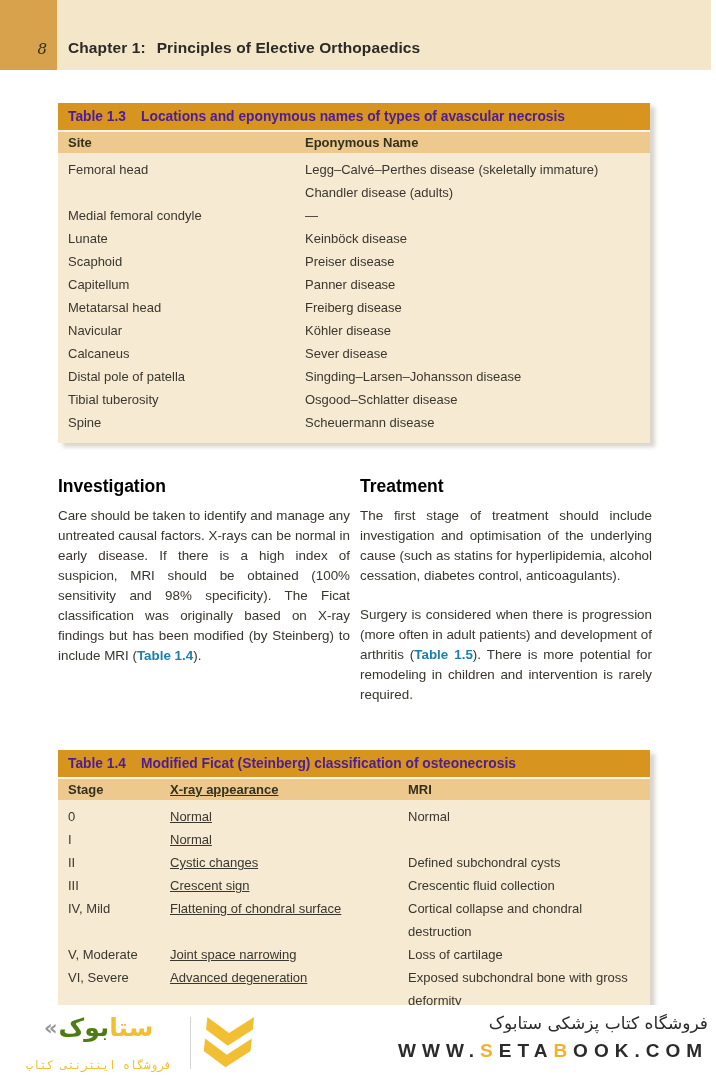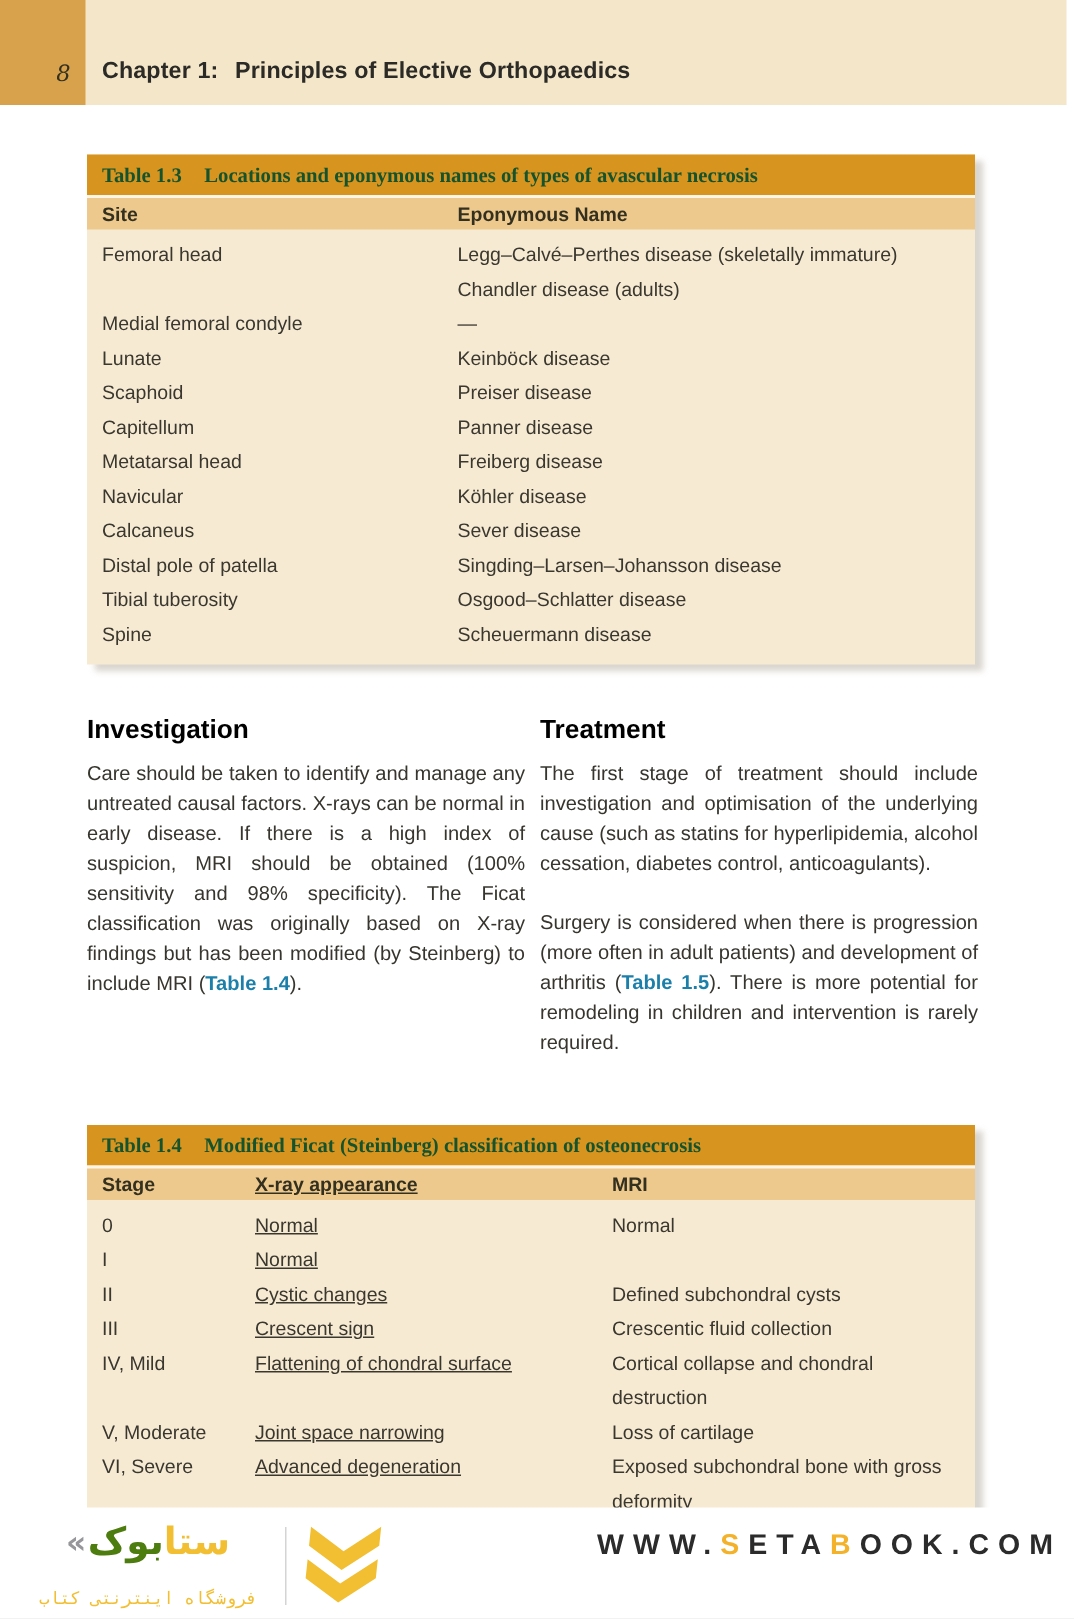--- a/index.html
+++ b/index.html
@@ -16,21 +16,21 @@
   .pagenum { position:absolute; bottom:12px; right:10px; font-family:"DejaVu Serif", serif;
              font-style:italic; font-size:15px; color:#33301f; }
   .chapter-line { position:absolute; left:68px; bottom:13px; font-size:15.5px; font-weight:bold;
                   color:#2b2a26; letter-spacing:0.1px; }
   .chapter-line .title { margin-left:11px; }
 
   
   .table-card { position:absolute; left:58px; width:592px; background:#f7ead3;
                 box-shadow:5px 4px 4px rgba(170,162,148,0.45); font-size:13px; color:#3a372f; }
   .t-titlebar { background:#d7941f; height:27px; display:flex; align-items:center;
-                padding-left:10px; font-weight:bold; font-size:13.8px; color:#14532d;font-family:Liberation Serif, serif; }
+                padding-left:10px; font-weight:bold; font-size:13.8px; color:#4c1d95; }
   .t-titlebar .t-label { margin-right:15px; white-space:nowrap; }
   .t-headrow { background:#eec98d; border-top:2px solid #fdf6e7; height:23px;
                display:flex; align-items:center; font-weight:bold; color:#33301f; }
   .t-body { padding:5px 0 9px 0; }
   .t-row { display:flex; line-height:23px; }
   .cell { padding-right:6px; }
   
   .t13 .col1 { width:247px; padding-left:10px; flex:none; }
   .t13 .col2 { flex:1; }
   
@@ -213,17 +213,18 @@
         </div>
         <div class="logo-sub">فروشگاه اینترنتی کتاب</div>
       </div>
       <div class="logo-divider"></div>
       <svg class="chevron-svg" width="54" height="58" viewBox="0 0 60 62">
         <polygon points="4,2 30,20 56,2 56,16 30,34 4,16" fill="#f2bf33"></polygon>
         <polygon points="4,26 30,44 56,26 56,40 30,58 4,40" fill="#f2bf33"></polygon>
       </svg>
     </div>
     <div class="footer-right">
+      <div class="store-fa">فروشگاه کتاب پزشکی ستابوک</div>
       <div class="website"><span>WWW.</span><span class="gold">S</span><span>ETA</span><span class="gold">B</span><span>OOK.COM</span></div>
     </div>
   </div>
 
 </div>
 
 </body></html>

